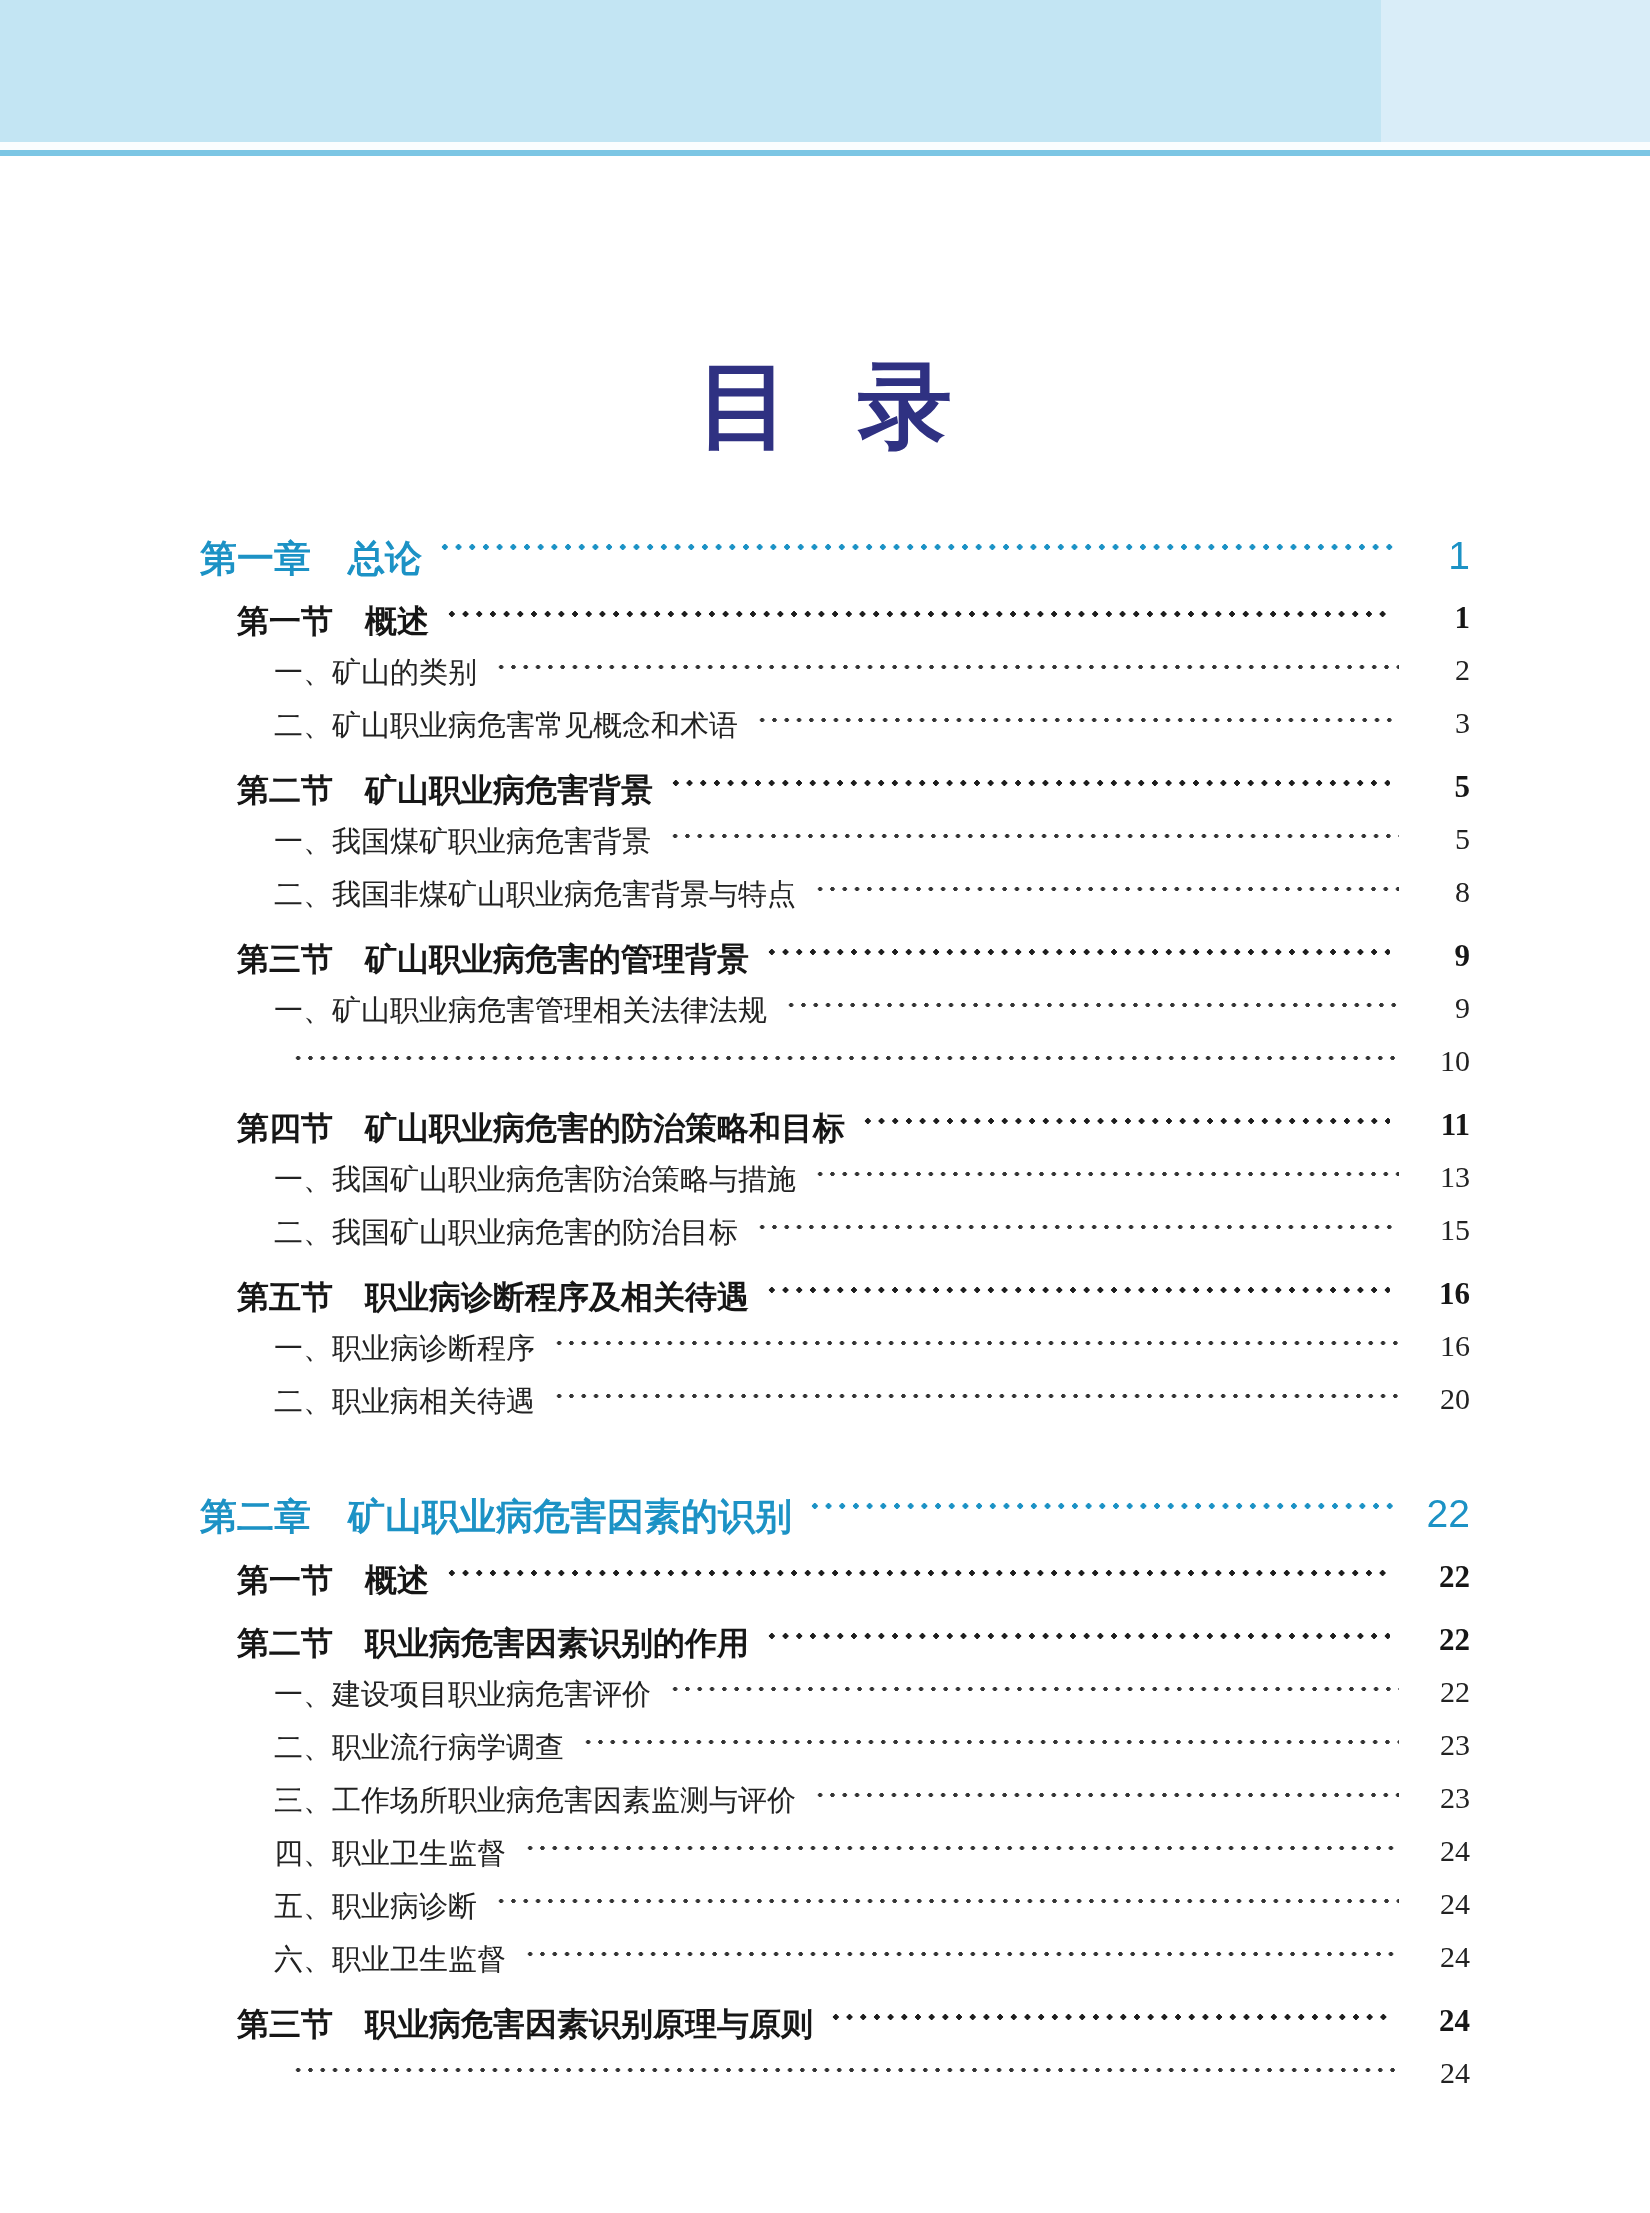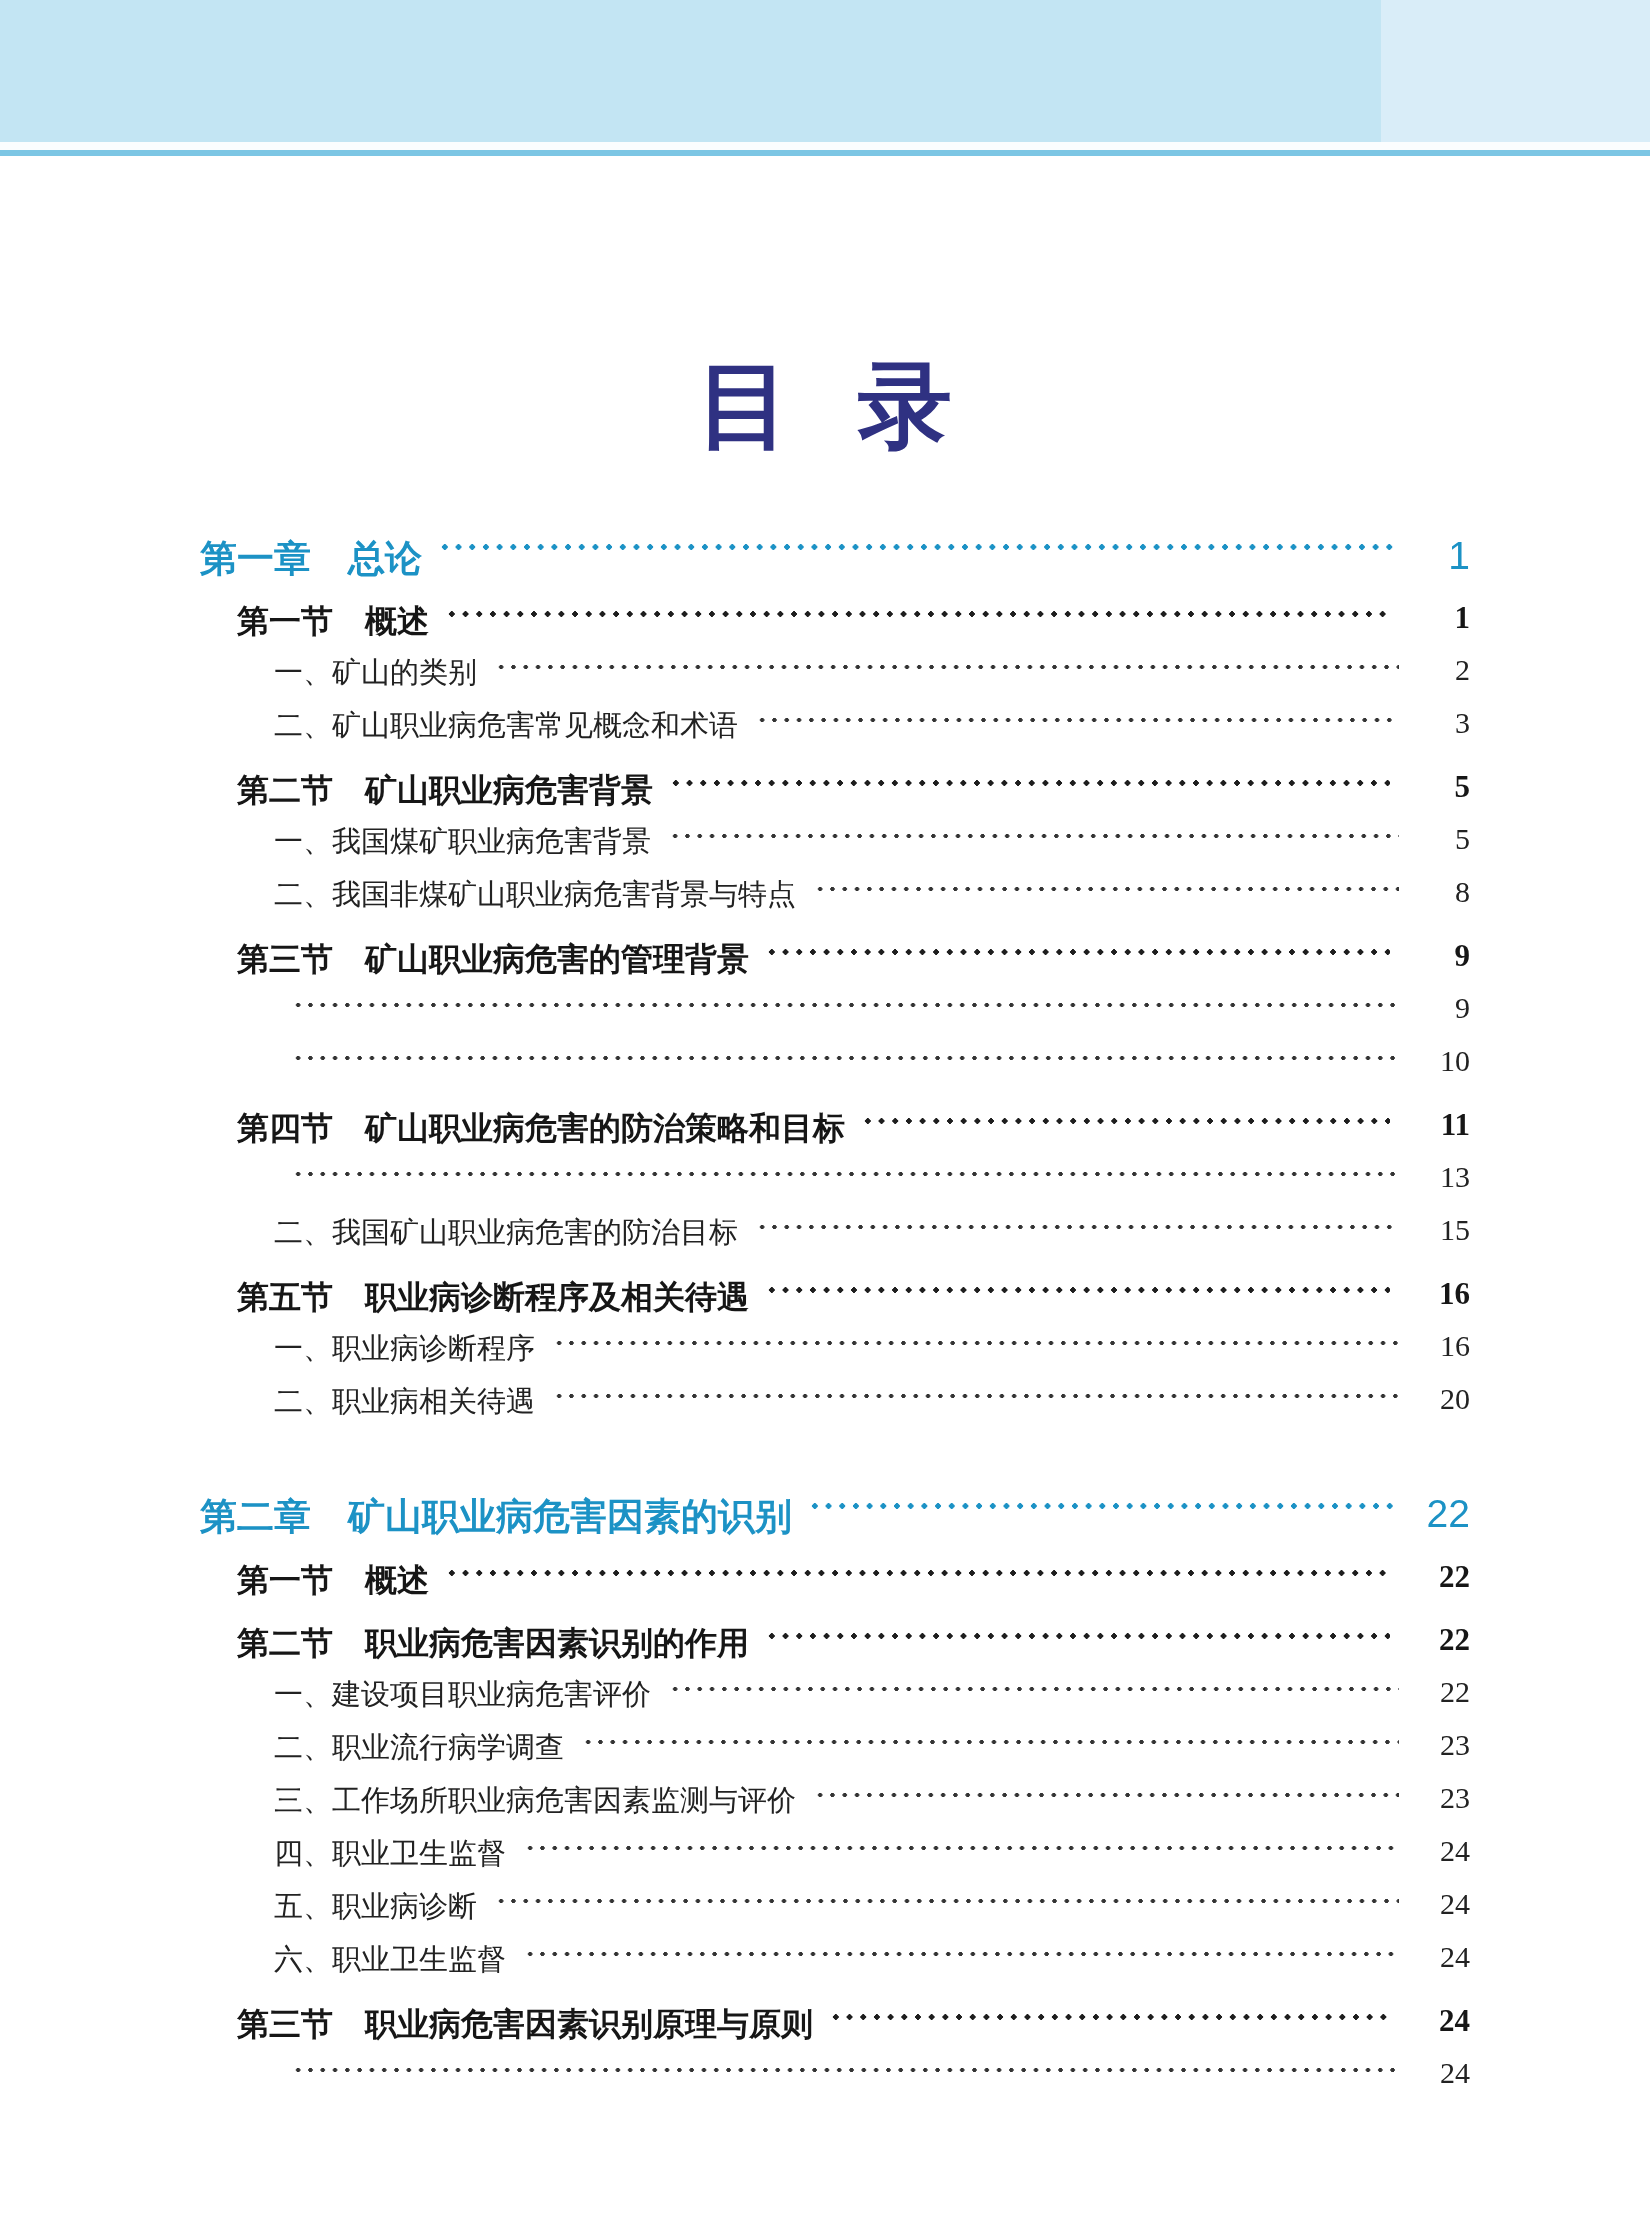--- a/index.html
+++ b/index.html
@@ -154,33 +154,35 @@
         <span class="t">二、我国非煤矿山职业病危害背景与特点</span>
         <span class="leader"></span>
         <span class="pg">8</span>
       </div>
       <div class="row section">
         <span class="t">第三节　矿山职业病危害的管理背景</span>
         <span class="leader"></span>
         <span class="pg">9</span>
       </div>
       <div class="row item">
+        <span class="t">一、矿山职业病危害管理相关法律法规</span>
         <span class="leader"></span>
         <span class="pg">9</span>
       </div>
       <div class="row item">
         <span class="leader"></span>
         <span class="pg">10</span>
       </div>
       <div class="row section">
         <span class="t">第四节　矿山职业病危害的防治策略和目标</span>
         <span class="leader"></span>
         <span class="pg">11</span>
       </div>
       <div class="row item">
+        <span class="t">一、我国矿山职业病危害防治策略与措施</span>
         <span class="leader"></span>
         <span class="pg">13</span>
       </div>
       <div class="row item">
         <span class="t">二、我国矿山职业病危害的防治目标</span>
         <span class="leader"></span>
         <span class="pg">15</span>
       </div>
       <div class="row section">
         <span class="t">第五节　职业病诊断程序及相关待遇</span>

